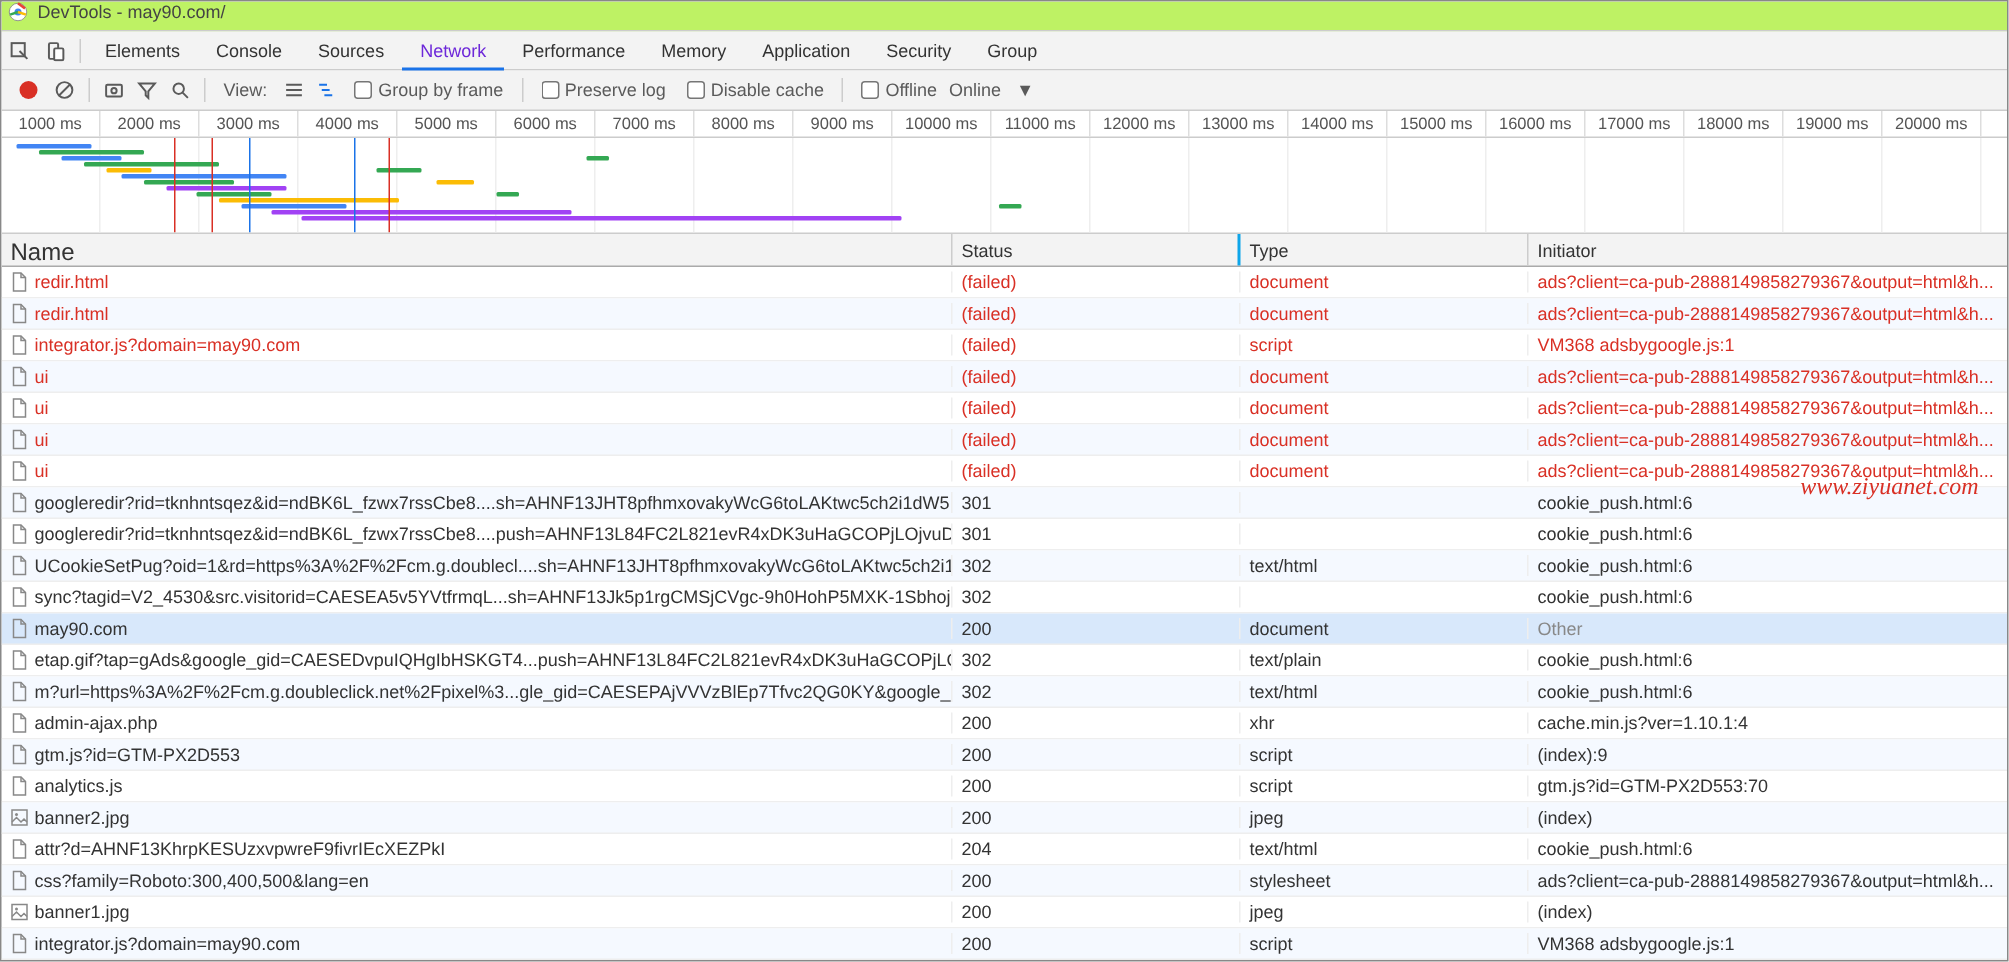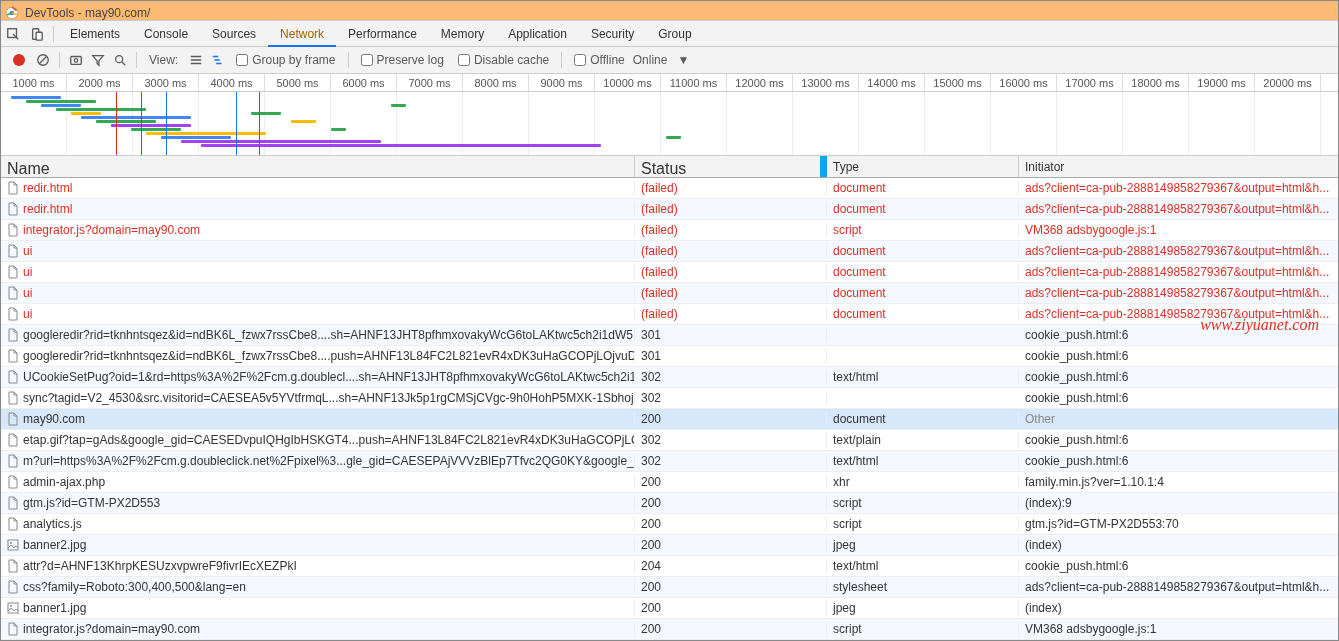--- a/index.html
+++ b/index.html
@@ -1,44 +1,44 @@
 <!DOCTYPE html>
 <html><head>
 <meta charset="utf-8">
 <style>
 *{margin:0;padding:0;box-sizing:border-box;font-family:"Segoe UI",Arial,sans-serif;font-size:12px}
 body{background:#fff;width:1339px;height:641px;overflow:hidden;border:1px solid #888;color:#333}
-.titlebar{height:20px;display:flex;align-items:flex-end;padding:0 4px;background:#fdba74;border-bottom:1px solid #ccc}
+.titlebar{height:20px;display:flex;align-items:flex-start;padding:0 4px;background:#bef264;border-bottom:1px solid #ccc}
 .titlebar .chrome-icon{width:14px;height:14px;margin-right:6px;position:relative}
 .chrome-icon svg{width:14px;height:14px}
 .titlebar-text{font-size:12px;color:#444}
 .tabs-row{height:26px;display:flex;align-items:center;border-bottom:1px solid #ccc;background:#f3f3f3}
 .tool-icon{width:24px;height:24px;display:flex;align-items:center;justify-content:center;color:#5a5a5a;cursor:pointer}
 .tool-icon svg{width:14px;height:14px;stroke:#5a5a5a;fill:none;stroke-width:1.5}
 .sep{width:1px;height:16px;background:#ccc;margin:0 4px}
 .main-tab{padding:0 12px;height:26px;line-height:26px;color:#333;cursor:pointer;font-size:12px}
-.main-tab.active{border-bottom:2px solid #1a73e8;color:#a16207}
+.main-tab.active{border-bottom:2px solid #1a73e8;color:#6d28d9}
 .toolbar{height:27px;display:flex;align-items:center;border-bottom:1px solid #ccc;background:#f3f3f3;padding:0 6px;gap:2px}
 .record-dot{width:12px;height:12px;border-radius:50%;background:#d93025;margin:0 6px}
 .tb-icon{width:20px;height:20px;display:flex;align-items:center;justify-content:center;color:#5a5a5a;cursor:pointer}
 .tb-icon svg{width:14px;height:14px;stroke:#5a5a5a;fill:none;stroke-width:1.5}
 .tb-text{padding:0 6px;color:#5a5a5a}
 .chk{display:flex;align-items:center;gap:4px;padding:0 6px;color:#5a5a5a}
 .chk input{width:12px;height:12px}
 .dd{color:#5a5a5a}
 .ruler{height:18px;display:flex;border-bottom:1px solid #ccc;background:#fff}
 .ruler-cell{flex:0 0 66px;border-right:1px solid #ddd;text-align:center;font-size:11px;color:#555;line-height:18px}
 .waterfall{height:64px;border-bottom:1px solid #ccc;position:relative;background:#fff;overflow:hidden}
 .wf-grid{position:absolute;inset:0;display:flex}
 .wf-grid div{flex:0 0 66px;border-right:1px solid #eee}
 .bar{position:absolute;height:3px;border-radius:1px}
 .vline{position:absolute;top:0;bottom:0;width:1px}
 .headers{height:22px;display:flex;border-bottom:1px solid #aaa;background:#f3f3f3}
 .col-name{flex:0 0 634px;border-right:1px solid #ccc;padding:4px 6px;font-size:16px;color:#333}
-.col-status{flex:0 0 192px;border-right:7px solid #0ea5e9;padding:4px 6px;font-size:16px;color:#333}
+.col-status{flex:0 0 192px;border-right:2px solid #0ea5e9;padding:4px 6px;font-size:12px;color:#333}
 .col-type{flex:0 0 192px;border-right:1px solid #ccc;padding:4px 6px;font-size:12px;color:#333}
 .col-init{flex:1;padding:4px 6px;font-size:12px;color:#333}
 .table-body{overflow:hidden}
 .row{height:21px;display:flex;align-items:center;border-bottom:1px solid #eee;font-size:12px}
 .row:nth-child(even){background:#f5f9ff}
 .row.selected{background:#d8e8fb}
 .c-name{flex:0 0 634px;border-right:1px solid #eee;padding:0 6px;display:flex;gap:4px;white-space:nowrap;overflow:hidden;text-overflow:ellipsis}
 .c-status{flex:0 0 192px;border-right:1px solid #eee;padding:0 6px}
 .c-type{flex:0 0 192px;border-right:1px solid #eee;padding:0 6px}
 .c-init{flex:1;padding:0 6px;white-space:nowrap;overflow:hidden;text-overflow:ellipsis}
@@ -402,21 +402,21 @@
     <div class="row">
       <div class="c-name">
         <span class="file-icon"><svg viewBox="0 0 12 14">
             <path d="M2 1h5l3 3v9H2Z" fill="none" stroke="#888" stroke-width="1"></path>
             <path d="M7 1v3h3" fill="none" stroke="#888" stroke-width="1"></path>
           </svg></span>
         <span>admin-ajax.php</span>
       </div>
       <div class="c-status">200</div>
       <div class="c-type">xhr</div>
-      <div class="c-init"><span class="link">family.min.js?ver=1.10.1:4</span></div>
+      <div class="c-init"><span class="link">cache.min.js?ver=1.10.1:4</span></div>
     </div>
     <div class="row">
       <div class="c-name">
         <span class="file-icon"><svg viewBox="0 0 12 14">
             <path d="M2 1h5l3 3v9H2Z" fill="none" stroke="#888" stroke-width="1"></path>
             <path d="M7 1v3h3" fill="none" stroke="#888" stroke-width="1"></path>
           </svg></span>
         <span>gtm.js?id=GTM-PX2D553</span>
       </div>
       <div class="c-status">200</div>

